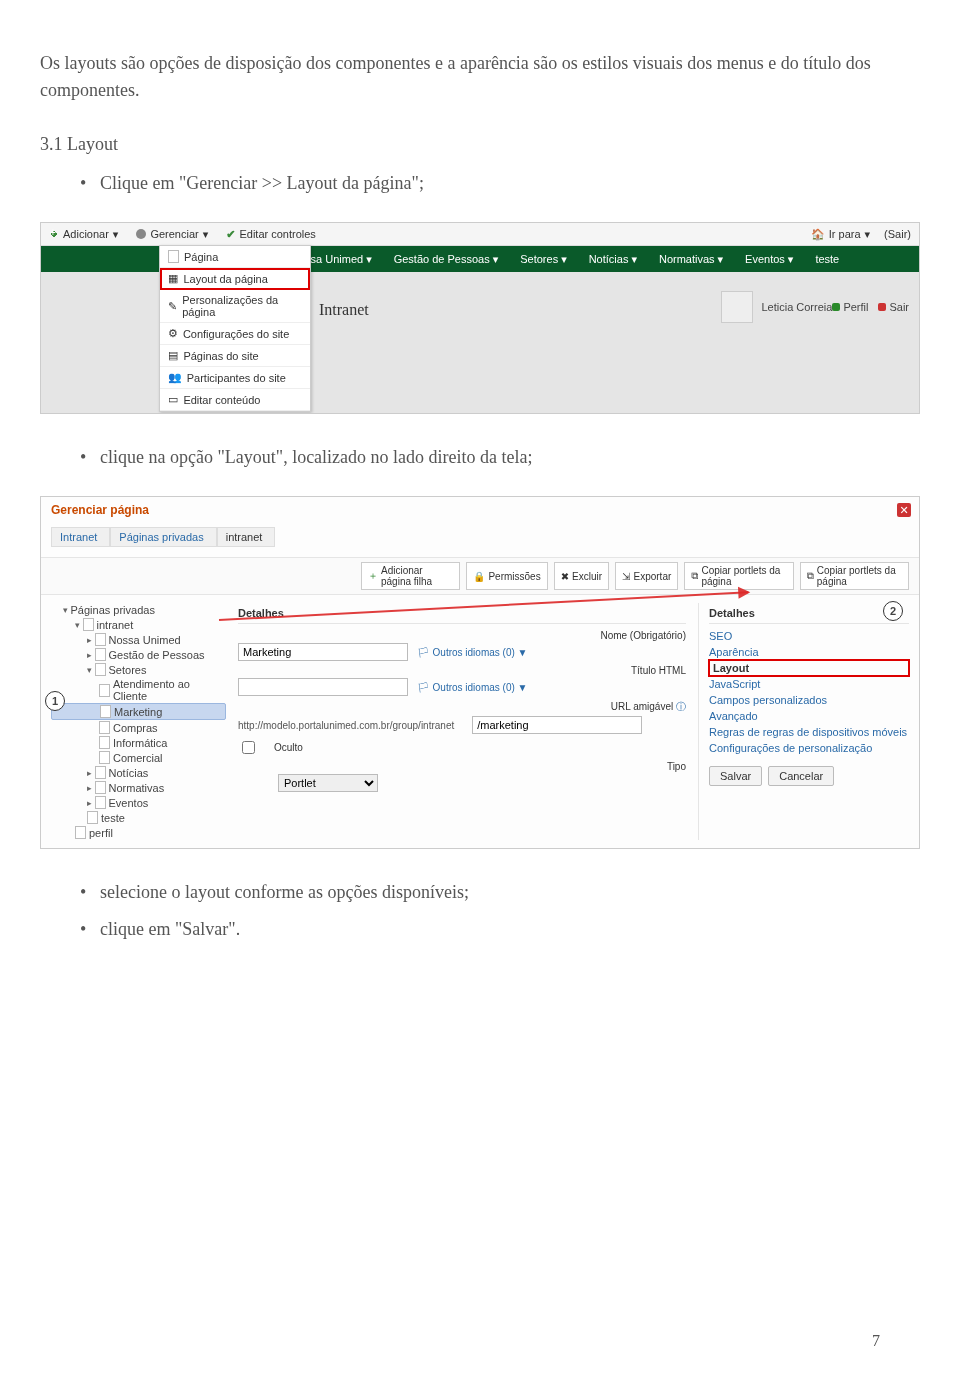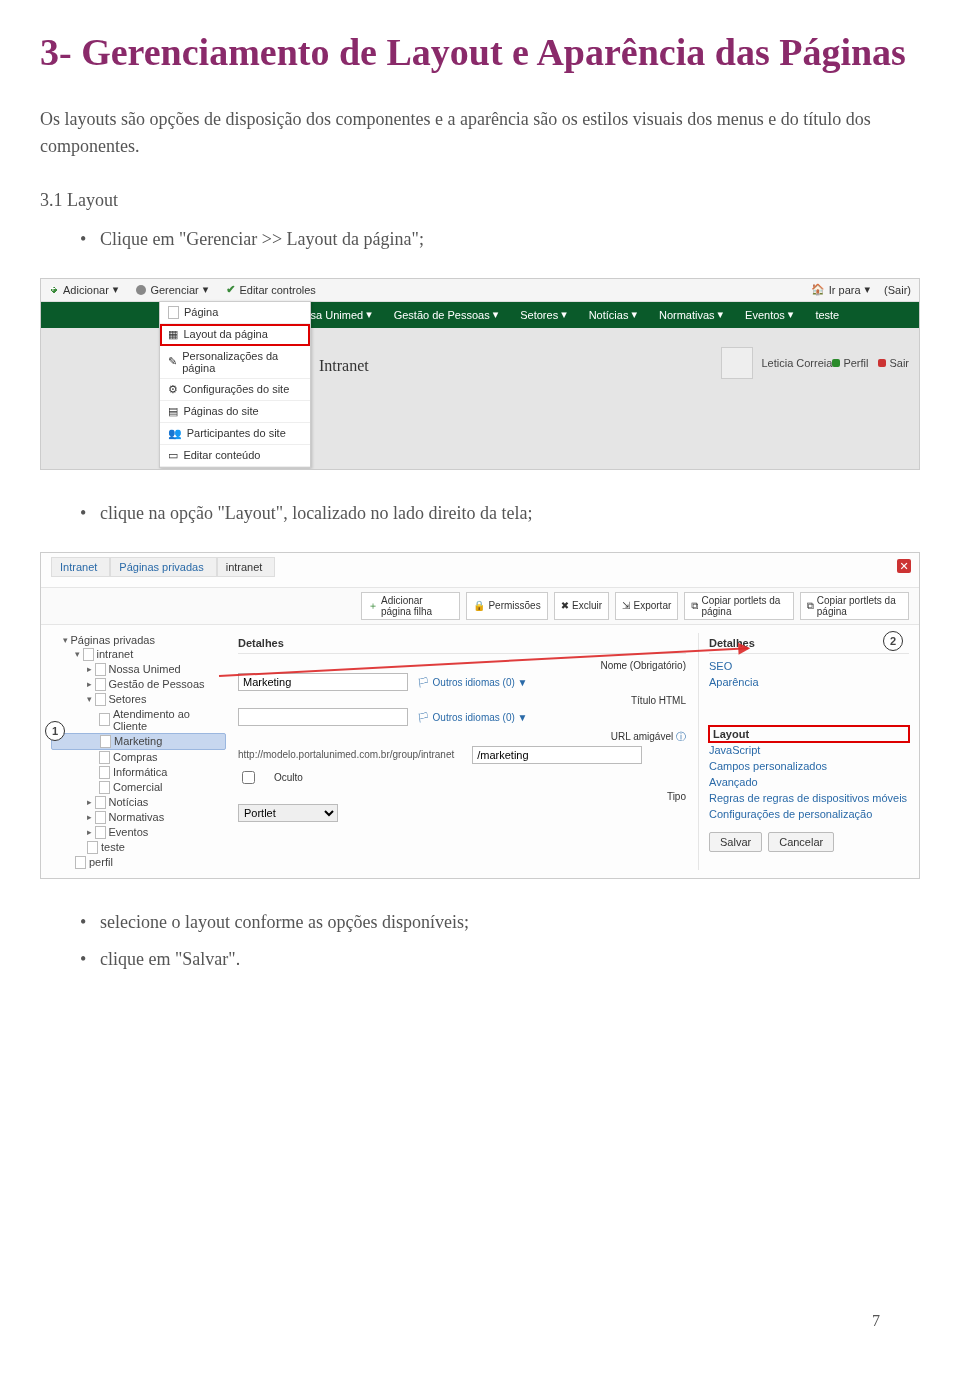--- a/index.html
+++ b/index.html
@@ -236,32 +236,32 @@
   }
   .form-row{margin:4px 0;}
   .form-row label{display:block;font-size:10px;color:#333;margin-bottom:2px;text-align:right;}
   .form-row input[type=text]{
     border:1px solid #bbb;padding:2px 4px;font-size:11px;width:160px;background:#fff;
   }
   .flag-link{color:#2a6aa8;font-size:10px;margin-left:6px;}
   .url-row{display:flex;align-items:center;gap:18px;}
   .url-row .base{color:#555;font-size:10px;}
   .url-row input{width:90px;border:1px solid #bbb;padding:2px 4px;font-size:11px;}
-  .tipo-row select{border:1px solid #bbb;font-size:11px;padding:1px;width:100px;}
+  .tipo-row select{border:1px solid #bbb;font-size:11px;padding:1px;width:100px;margin-left:40px;}
   .chk{display:flex;align-items:center;gap:16px;font-size:10px;color:#333;margin:4px 0;}
   .side-panel{
     width:200px;
     border-left:1px solid #e5e5e5;
     padding-left:10px;
     font-size:11px;
     position:relative;
   }
   .side-panel .sect{font-weight:bold;color:#333;padding:4px 0;border-bottom:1px solid #e5e5e5;margin-bottom:4px;}
   .side-link{color:#2a6aa8;padding:2px 0;display:block;}
-  .side-link.hl{outline:2px solid #d00;outline-offset:-1px;text-decoration:none;color:#333;font-weight:bold;padding:2px 4px;margin-top:36px;}
+  .side-link.hl{outline:2px solid #d00;outline-offset:-1px;text-decoration:none;color:#333;font-weight:bold;padding:2px 4px;}
   .b2{right:6px;top:-2px;}
   .btnrow{margin-top:10px;display:flex;gap:6px;}
   .btn{border:1px solid #bbb;background:#f3f3f3;padding:3px 10px;font-size:11px;color:#333;border-radius:2px;}
   .red-arrow{
     position:absolute;
     left:178px; top:122px;
     width:530px;height:2px;
     background:linear-gradient(to right, rgba(220,40,40,0.9), rgba(220,40,40,0.9));
     transform-origin:left center;
     transform:rotate(-3deg);
@@ -280,21 +280,20 @@
     bottom:20px;
     font-size:16px;
     color:#555;
   }
   .page-wrap{position:relative;min-height:1320px;}
 </style>
 </head>
 <body>
 <div class="page-wrap">
 
-<h1>3- Gerenciamento de Layout e Aparência das Páginas</h1>
 
 <p class="intro">Os layouts são opções de disposição dos componentes  e a aparência são os estilos visuais dos menus e do título dos componentes.</p>
 
 <p class="sub">3.1 Layout</p>
 
 <ul class="bullets">
   <li>Clique em "Gerenciar &gt;&gt; Layout da página";</li>
 </ul>
 
 <div class="screenshot ss1">
@@ -366,20 +365,21 @@
       </div>
     </div>
   </div>
 </div>
 
 <ul class="bullets">
   <li>clique na opção "Layout", localizado no lado direito da tela;</li>
 </ul>
 
 <div class="screenshot ss2">
+  <div class="ss2-head">Gerenciar página</div>
   <div class="ss2-close">✕</div>
   <div class="breadcrumb">
     <span class="crumb">Intranet</span>
     <span class="crumb">Páginas privadas</span>
     <span class="crumb active">intranet</span>
   </div>
   <div class="toolbar2">
     <span class="tbtn">
           <span style="color:#3a8a3a;">＋</span>
           <span>Adicionar página filha</span>

